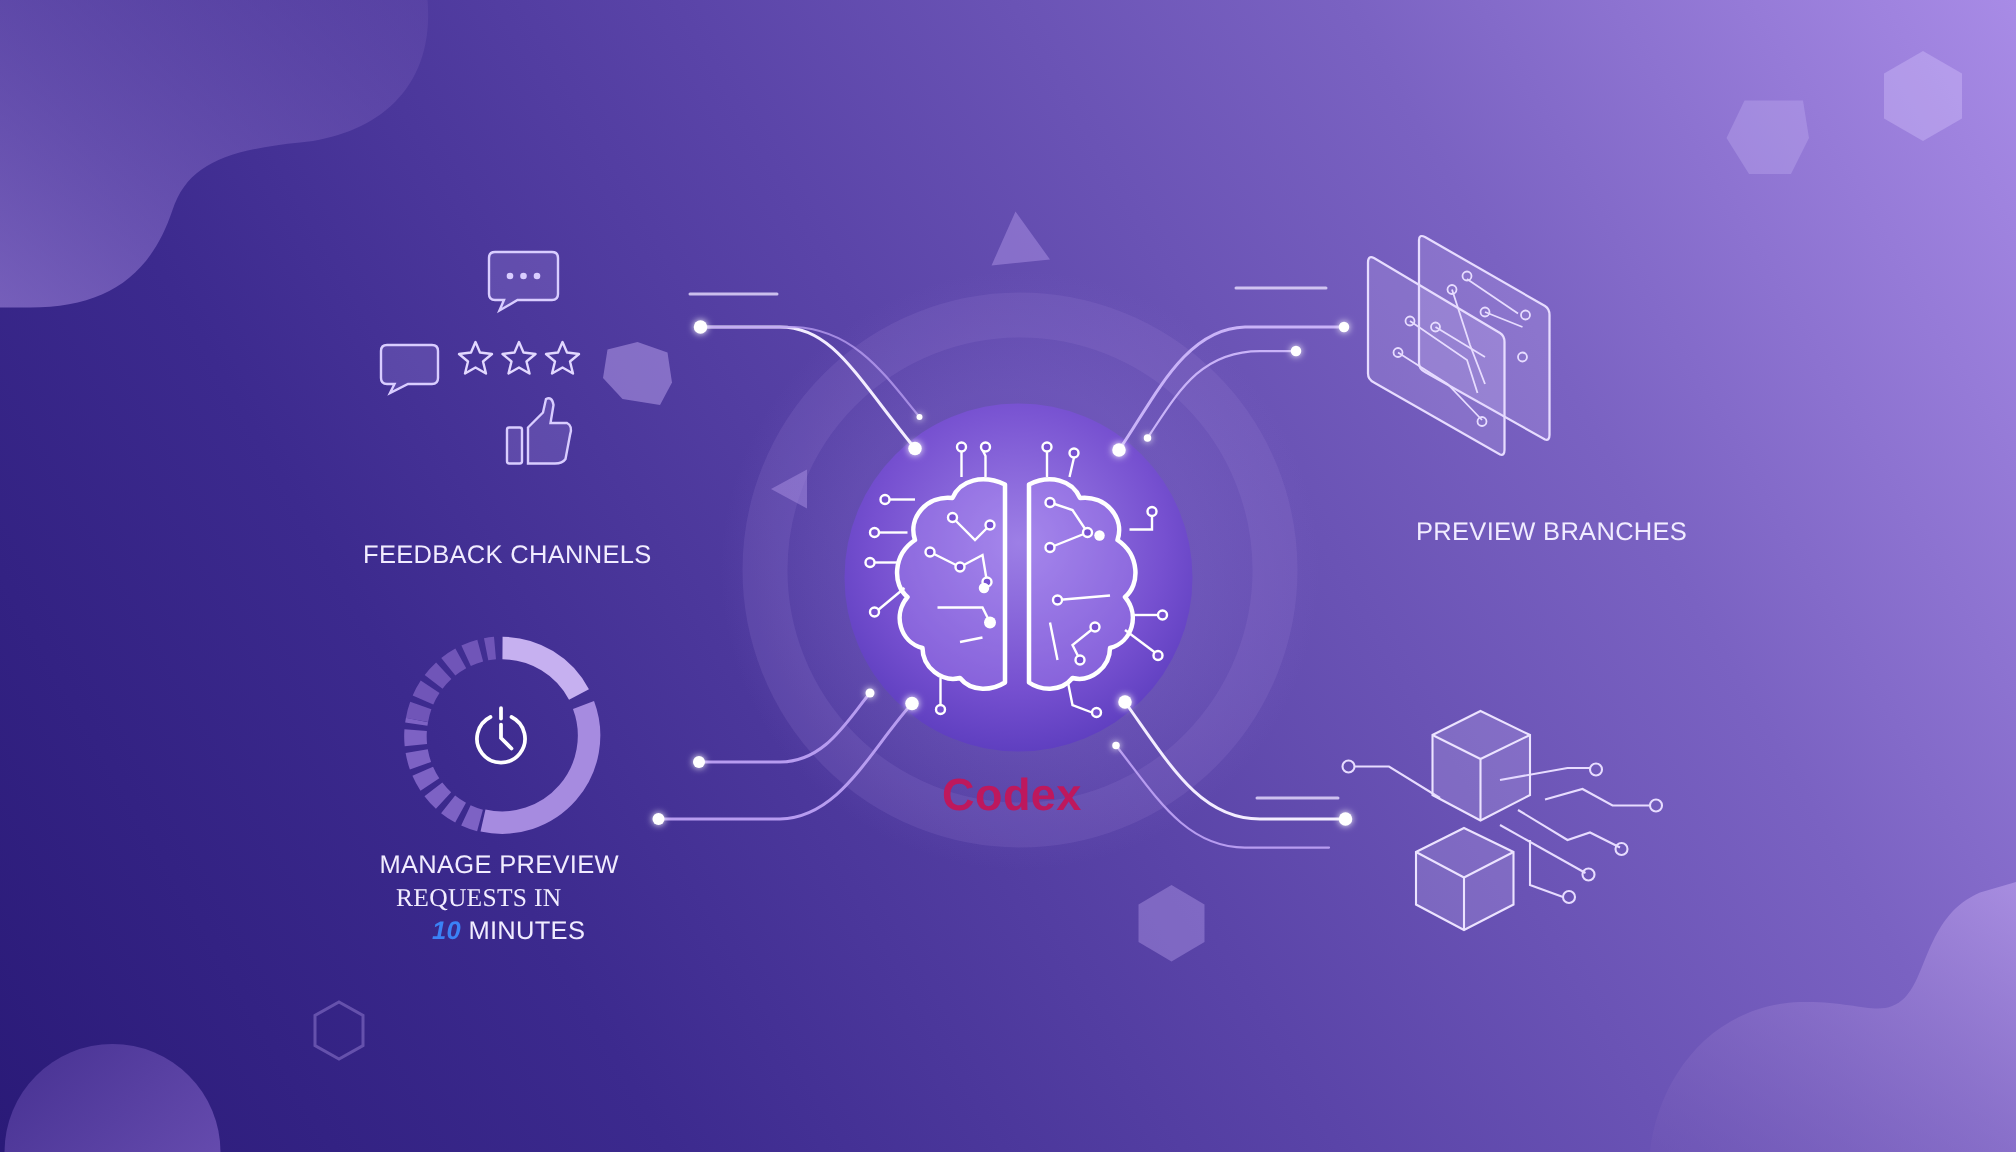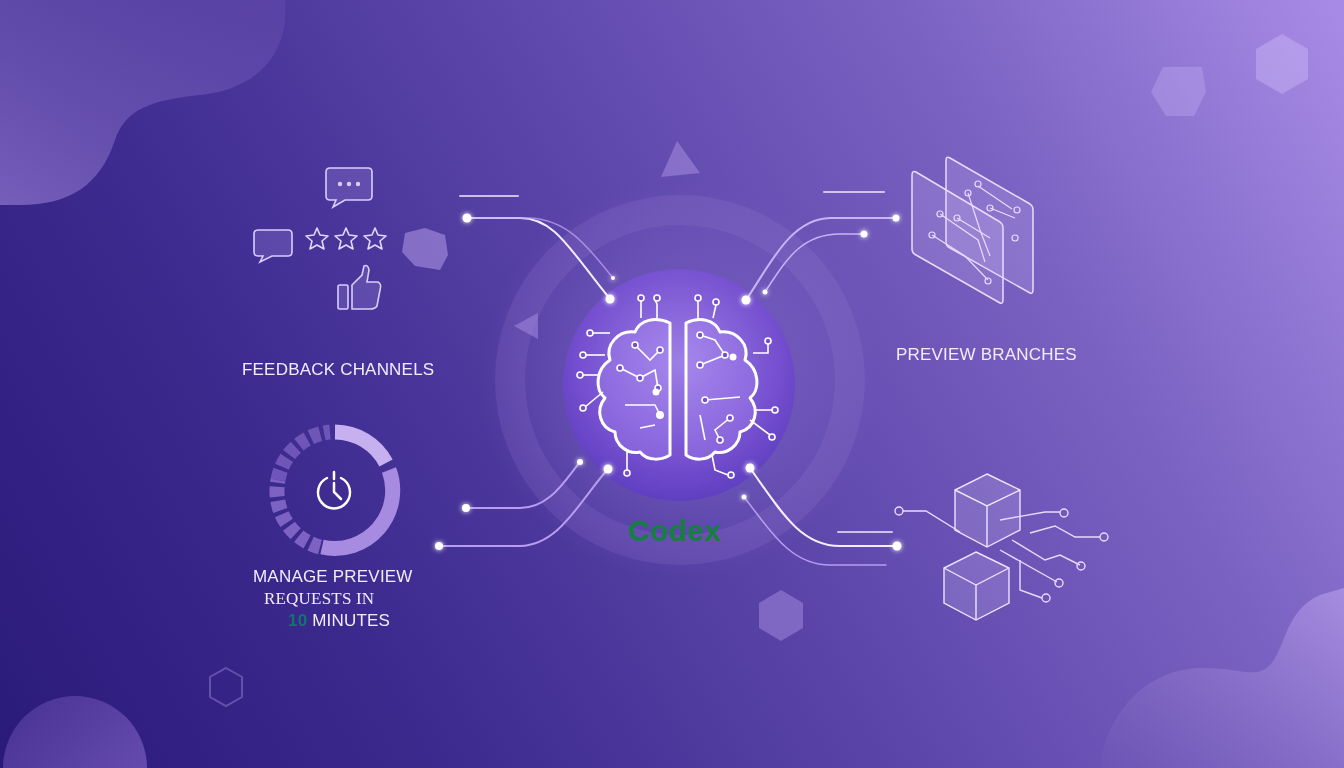--- a/index.html
+++ b/index.html
@@ -6,23 +6,23 @@
   body {
     width: 1344px; height: 768px; overflow: hidden; position: relative;
     font-family: "Liberation Sans", sans-serif;
     background: linear-gradient(60deg, #2a1a78 0%, #3c2a8e 25%, #5a44a8 50%, #7a62c2 75%, #a88be6 100%);
   }
   .layer { position: absolute; left: 0; top: 0; width: 1344px; height: 768px; }
   .label {
     position: absolute; color: #f1ecff; font-size: 17px; letter-spacing: 0.2px;
     line-height: 22px; white-space: nowrap;
   }
-  .label .hl { color: #0f766e; font-weight: bold; }
+  .label .hl { color: #3b82f6; font-weight: bold; font-style: italic; }
   .codex {
-    position: absolute; left: 628px; top: 514px; color: #15803d; font-size: 30px;
+    position: absolute; left: 628px; top: 514px; color: #be185d; font-size: 30px;
     font-weight: bold; letter-spacing: 0.3px;
   }
 </style>
 </head>
 <body>
 
 <svg class="layer" viewBox="0 0 1344 768">
   <defs>
     <linearGradient id="blobTL" x1="0" y1="1" x2="1" y2="0">
       <stop offset="0" stop-color="#9a80d8" stop-opacity="0.9"></stop>
@@ -252,21 +252,21 @@
       <circle cx="1104" cy="537" r="4"></circle>
     <circle cx="1081" cy="566" r="4"></circle>
       <circle cx="1059" cy="583" r="4"></circle>
       <circle cx="1046" cy="598" r="4"></circle>
   </g>
 </svg>
 
 <div class="label" style="left:242px; top:359px;">FEEDBACK CHANNELS</div>
 
 <div class="label" style="left:895px; top:344px; text-align:center;">
-  <div style="padding-left:1px;">PREVIEW BRANCHES</div>
+  <div style="padding-left:1px;margin-left:48px;">PREVIEW BRANCHES</div>
 </div>
 
 <div class="label" style="left:253px; top:566px;">
   <div>MANAGE PREVIEW</div>
   <div style="margin-left:11px;font-family:Liberation Serif, serif;">REQUESTS IN</div>
   <div style="margin-left:35px;">
     <span class="hl">10</span>
     <span>MINUTES</span>
   </div>
 </div>

